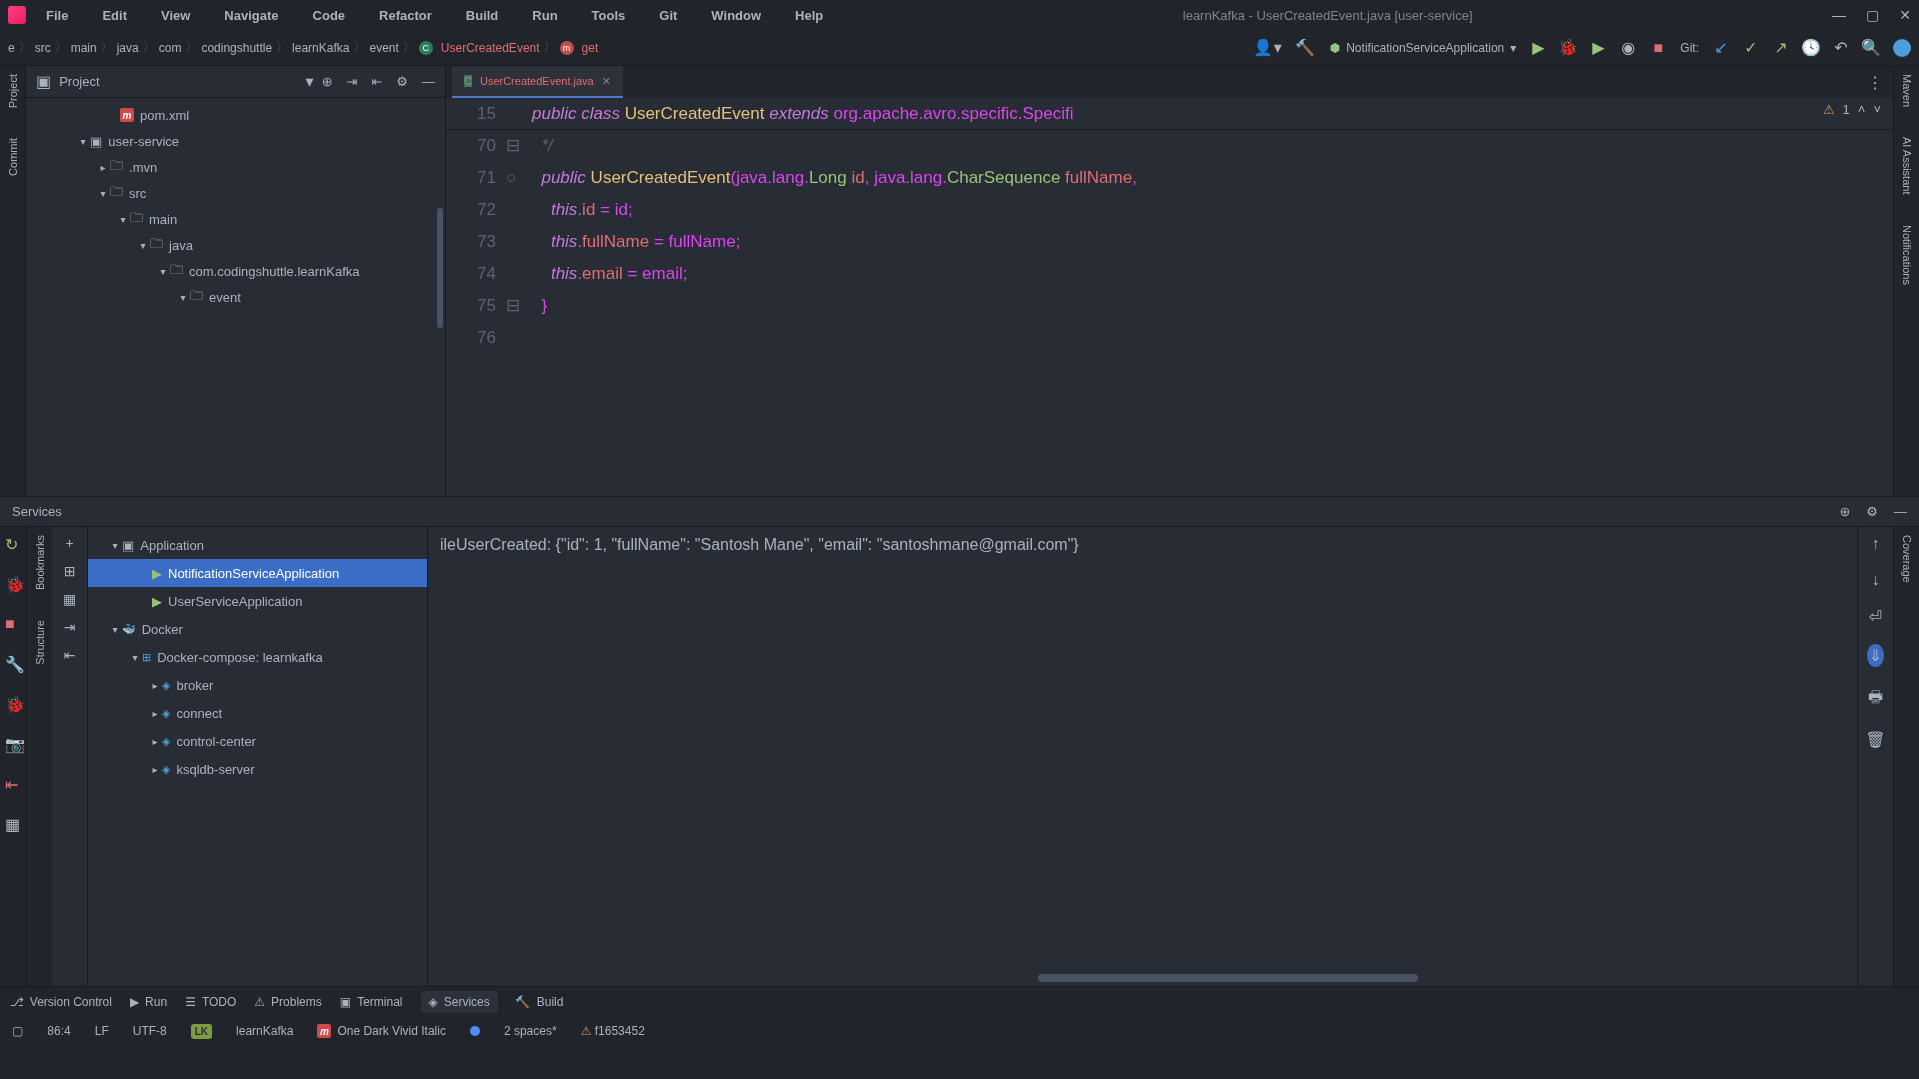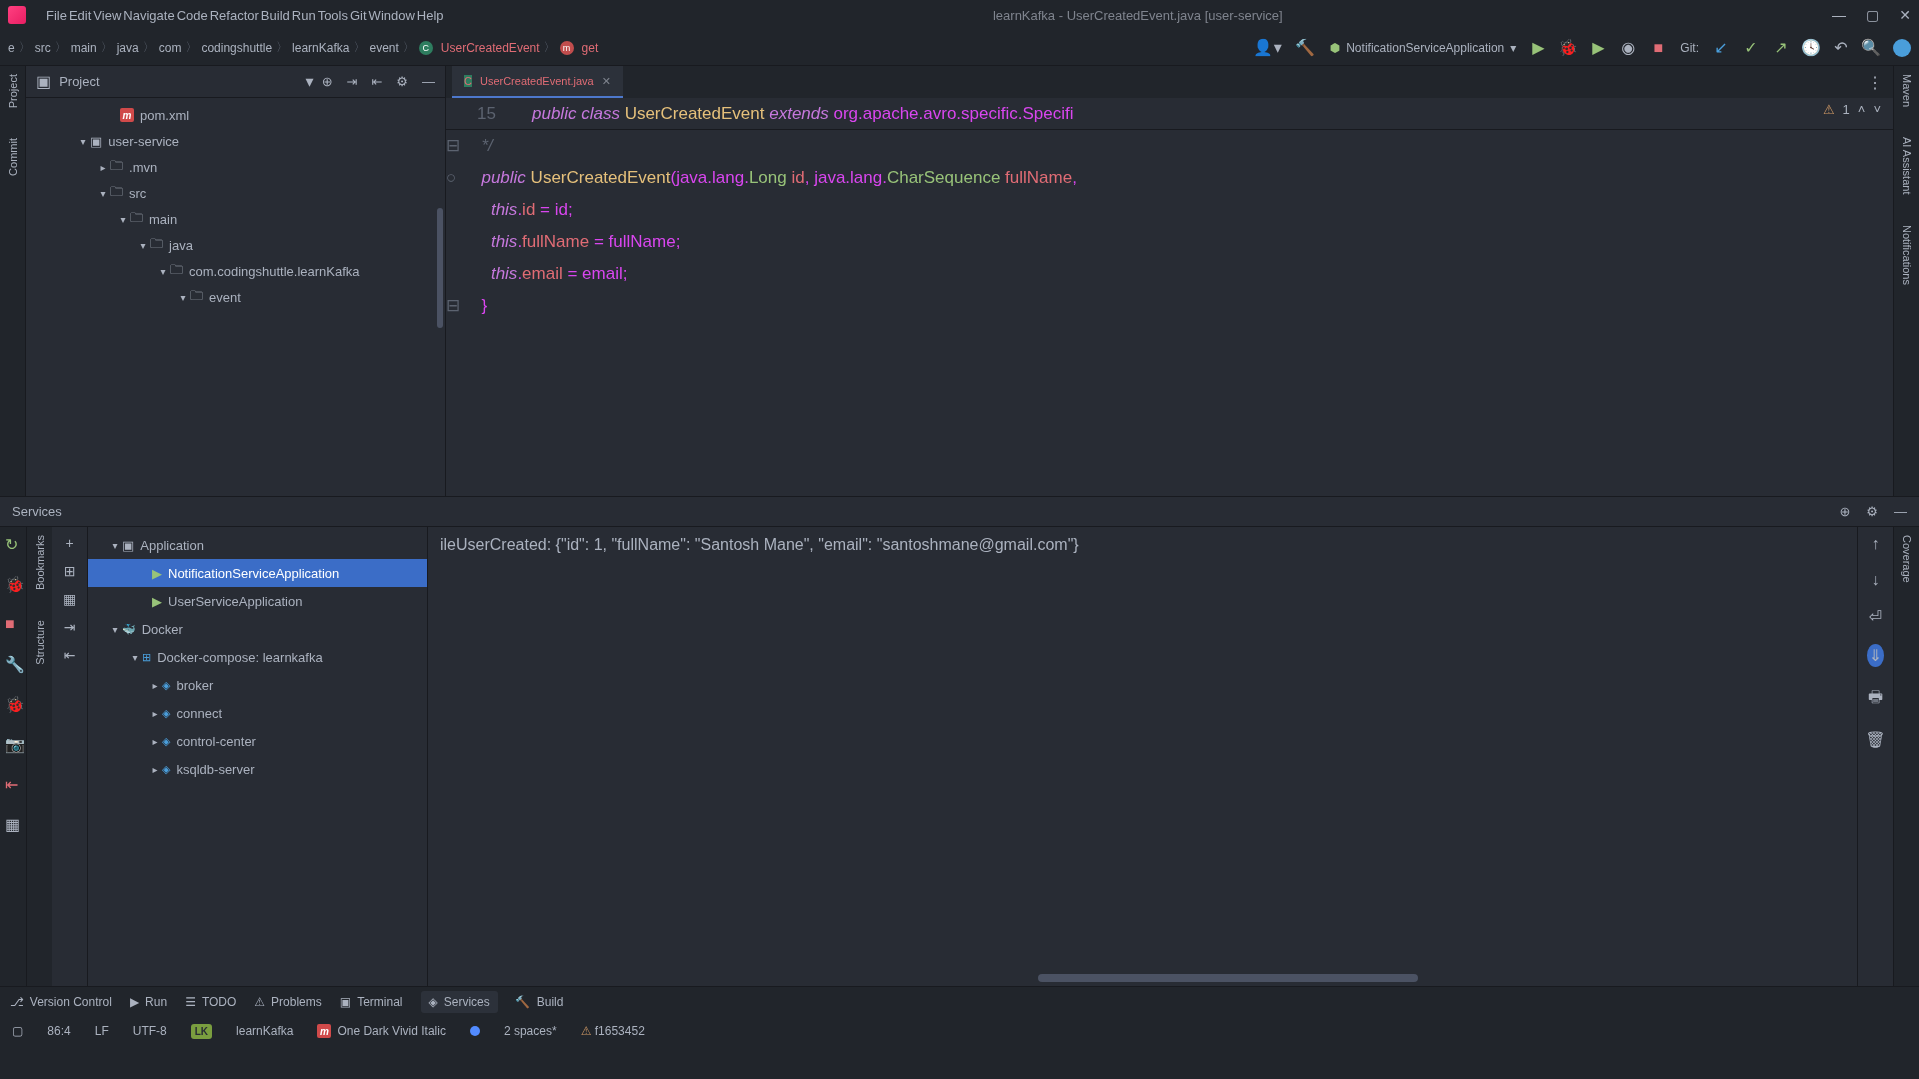--- a/index.html
+++ b/index.html
@@ -1,19 +1,19 @@
 <!DOCTYPE html>
 <html><head>
 <meta charset="utf-8">
 <style>
 * { margin: 0; padding: 0; box-sizing: border-box; font-family: 'Segoe UI', sans-serif; }
 body { background: #21252b; color: #abb2bf; overflow: hidden; width: 1919px; height: 1079px; }
 .title-bar { height: 30px; background: #21252b; display: flex; align-items: center; padding: 0 8px; }
 .title-bar .logo { width: 18px; height: 18px; background: linear-gradient(135deg, #ff4081, #e91e63); border-radius: 3px; margin-right: 20px; }
-.menu-bar { display: flex; gap: 2px; }
+.menu-bar { display: flex; gap: 34px; font-weight: bold; }
 .menu-item { color: #abb2bf; font-size: 13px; cursor: pointer; }
 .title-text { flex: 1; text-align: center; color: #7f848e; font-size: 13px; }
 .window-controls { display: flex; gap: 20px; color: #abb2bf; font-size: 14px; }
 .toolbar { height: 36px; background: #21252b; display: flex; align-items: center; padding: 0 8px; border-bottom: 1px solid #181a1f; }
 .breadcrumb { display: flex; align-items: center; gap: 4px; font-size: 12px; color: #abb2bf; flex: 1; }
 .breadcrumb span { white-space: nowrap; }
 .breadcrumb .sep { color: #5c6370; }
 .breadcrumb .cls { color: #e06c75; }
 .breadcrumb .cls-icon { display: inline-flex; width: 14px; height: 14px; background: #2e7d5f; border-radius: 50%; align-items: center; justify-content: center; font-size: 9px; color: #fff; margin-right: 4px; }
 .breadcrumb .mth-icon { display: inline-flex; width: 14px; height: 14px; background: #c14d4d; border-radius: 50%; align-items: center; justify-content: center; font-size: 9px; color: #fff; margin-right: 4px; }
@@ -235,20 +235,29 @@
       <div class="gutter-fold"></div>
       <div class="code"><span class="kw">public</span> <span class="kw">class</span> <span class="cls">UserCreatedEvent</span> <span class="kw">extends</span> <span class="pln">org.apache.avro.specific.Specifi</span></div>
     </div>
     <div class="editor-top-right">
       <span class="warn">⚠</span>
         <span>1</span>
       <span>˄</span>
       <span>˅</span>
     </div>
     <div class="editor-content" style="margin-top:32px;">
+      <div class="gutter" id="gutter">
+          <div>70</div>
+          <div>71</div>
+          <div>72</div>
+          <div>73</div>
+          <div>74</div>
+          <div>75</div>
+          <div>76</div>
+        </div>
       <div class="gutter-fold" id="fold">
           <div>⊟</div>
           <div>○</div>
           <div>&nbsp;</div>
           <div>&nbsp;</div>
           <div>&nbsp;</div>
           <div>⊟</div>
           <div>&nbsp;</div>
         </div>
       <div class="code" id="code"><div>  <span class="cmt">*/</span></div><div>  <span class="kw">public</span> <span class="cls">UserCreatedEvent</span><span class="pln">(</span><span class="pln">java.lang.</span><span class="typ">Long</span> <span class="id">id</span><span class="pln">, java.lang.</span><span class="typ">CharSequence</span> <span class="id">fullName</span><span class="pln">,</span></div><div>    <span class="th">this</span><span class="pln">.</span><span class="id">id</span> <span class="pln">= id;</span></div><div>    <span class="th">this</span><span class="pln">.</span><span class="id">fullName</span> <span class="pln">= fullName;</span></div><div>    <span class="th">this</span><span class="pln">.</span><span class="id">email</span> <span class="pln">= email;</span></div><div>  <span class="pln">}</span></div><div>&nbsp;</div></div>

